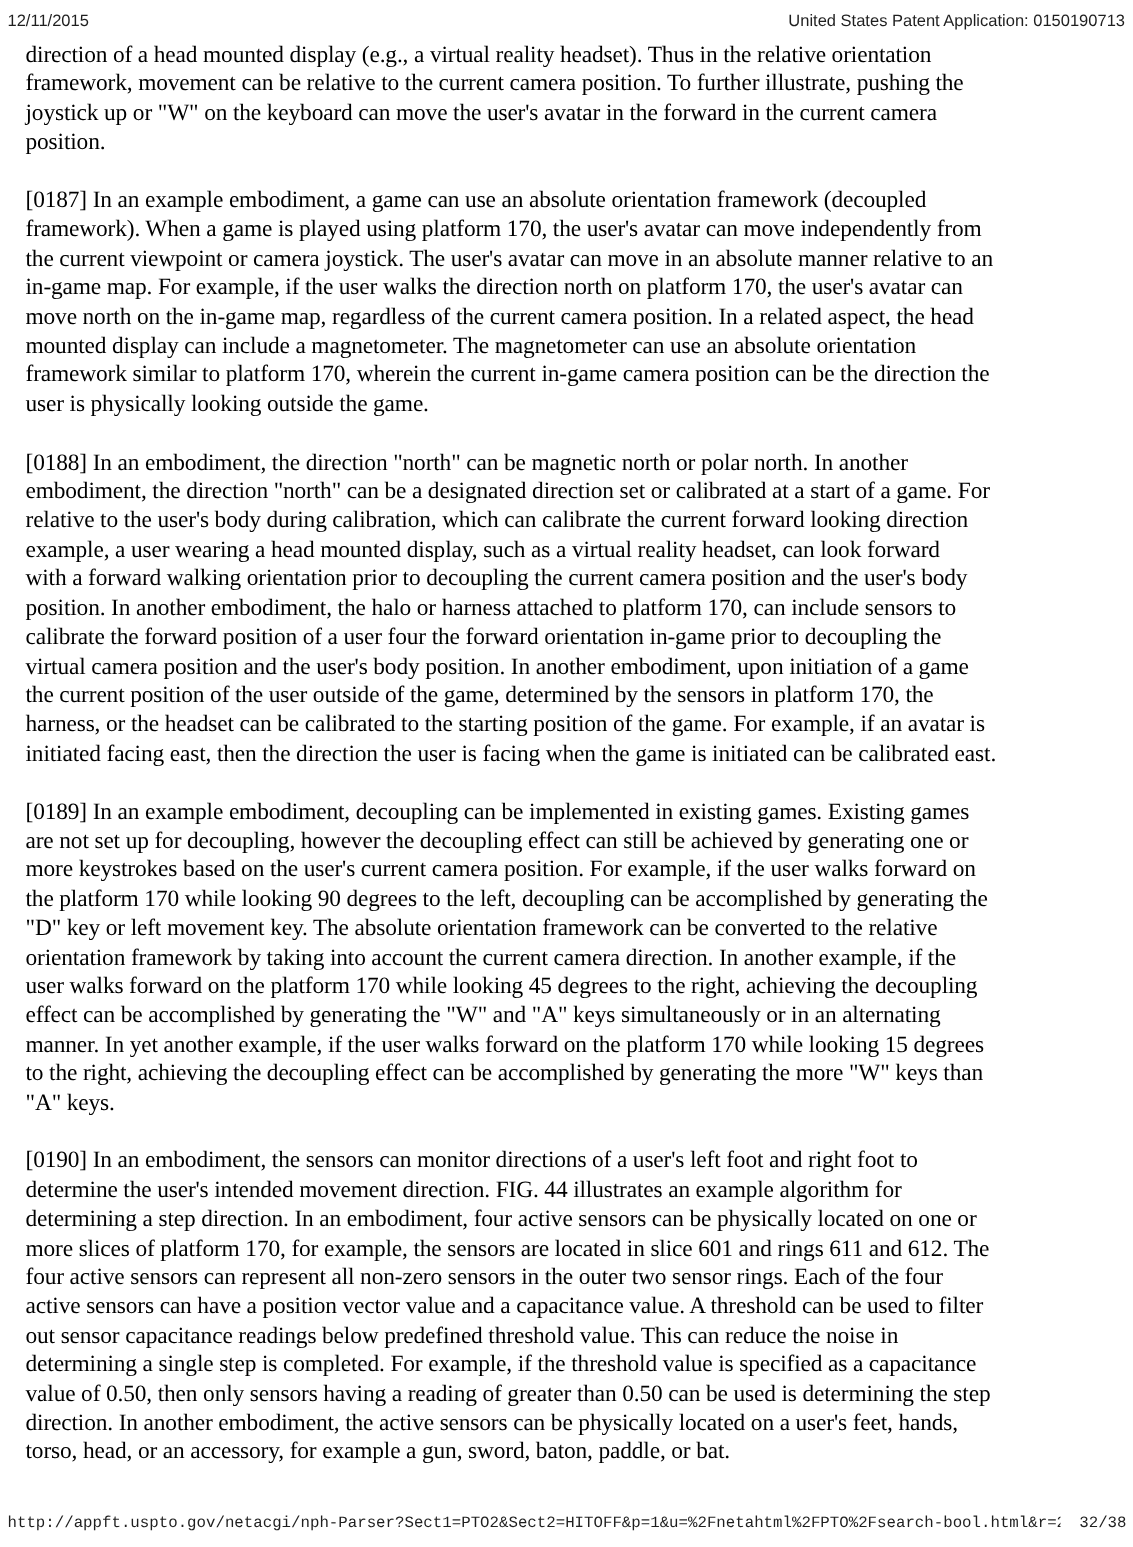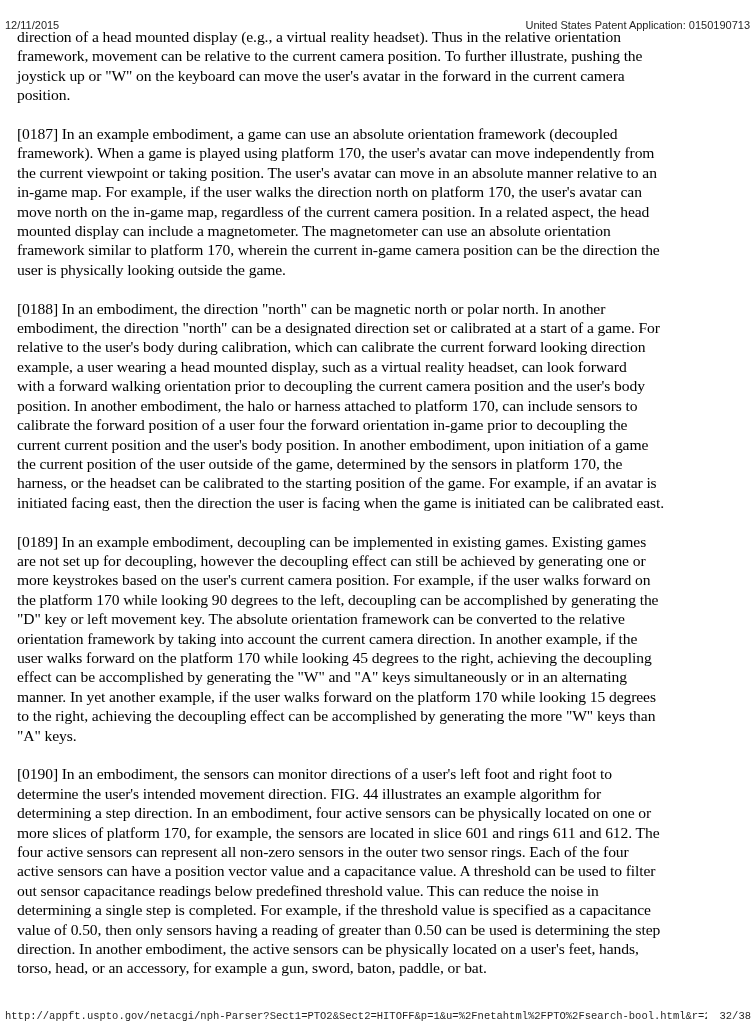--- a/index.html
+++ b/index.html
@@ -10,21 +10,21 @@
   .page {
     position: relative;
     width: 755px;
     height: 1031px;
     background: #ffffff;
     overflow: hidden;
     font-family: "Liberation Serif", serif;
   }
   .header {
     position: absolute;
-    top: 19px;
+    top: 8px;
     left: 5px;
     right: 5px;
     height: 14px;
     font-family: "Liberation Sans", sans-serif;
     font-size: 11px;
     color: #1f1f1f;
   }
   .header-date {
     position: absolute;
     left: 0;
@@ -91,36 +91,36 @@
 
   <div class="paragraph">
         <div class="line">direction of a head mounted display (e.g., a virtual reality headset). Thus in the relative orientation</div>
         <div class="line">framework, movement can be relative to the current camera position. To further illustrate, pushing the</div>
         <div class="line">joystick up or "W" on the keyboard can move the user's avatar in the forward in the current camera</div>
         <div class="line">position.</div>
       </div>
       <div class="paragraph">
         <div class="line">[0187] In an example embodiment, a game can use an absolute orientation framework (decoupled</div>
         <div class="line">framework). When a game is played using platform 170, the user's avatar can move independently from</div>
-        <div class="line">the current viewpoint or taking position. The user's avatar can move in an absolute manner relative to an</div>
+        <div class="line">the current viewpoint or camera joystick. The user's avatar can move in an absolute manner relative to an</div>
         <div class="line">in-game map. For example, if the user walks the direction north on platform 170, the user's avatar can</div>
         <div class="line">move north on the in-game map, regardless of the current camera position. In a related aspect, the head</div>
         <div class="line">mounted display can include a magnetometer. The magnetometer can use an absolute orientation</div>
         <div class="line">framework similar to platform 170, wherein the current in-game camera position can be the direction the</div>
         <div class="line">user is physically looking outside the game.</div>
       </div>
       <div class="paragraph">
         <div class="line">[0188] In an embodiment, the direction "north" can be magnetic north or polar north. In another</div>
         <div class="line">embodiment, the direction "north" can be a designated direction set or calibrated at a start of a game. For</div>
         <div class="line">relative to the user's body during calibration, which can calibrate the current forward looking direction</div>
         <div class="line">example, a user wearing a head mounted display, such as a virtual reality headset, can look forward</div>
         <div class="line">with a forward walking orientation prior to decoupling the current camera position and the user's body</div>
         <div class="line">position. In another embodiment, the halo or harness attached to platform 170, can include sensors to</div>
         <div class="line">calibrate the forward position of a user four the forward orientation in-game prior to decoupling the</div>
-        <div class="line">current current position and the user's body position. In another embodiment, upon initiation of a game</div>
+        <div class="line">virtual camera position and the user's body position. In another embodiment, upon initiation of a game</div>
         <div class="line">the current position of the user outside of the game, determined by the sensors in platform 170, the</div>
         <div class="line">harness, or the headset can be calibrated to the starting position of the game. For example, if an avatar is</div>
         <div class="line">initiated facing east, then the direction the user is facing when the game is initiated can be calibrated east.</div>
       </div>
       <div class="paragraph">
         <div class="line">[0189] In an example embodiment, decoupling can be implemented in existing games. Existing games</div>
         <div class="line">are not set up for decoupling, however the decoupling effect can still be achieved by generating one or</div>
         <div class="line">more keystrokes based on the user's current camera position. For example, if the user walks forward on</div>
         <div class="line">the platform 170 while looking 90 degrees to the left, decoupling can be accomplished by generating the</div>
         <div class="line">"D" key or left movement key. The absolute orientation framework can be converted to the relative</div>

